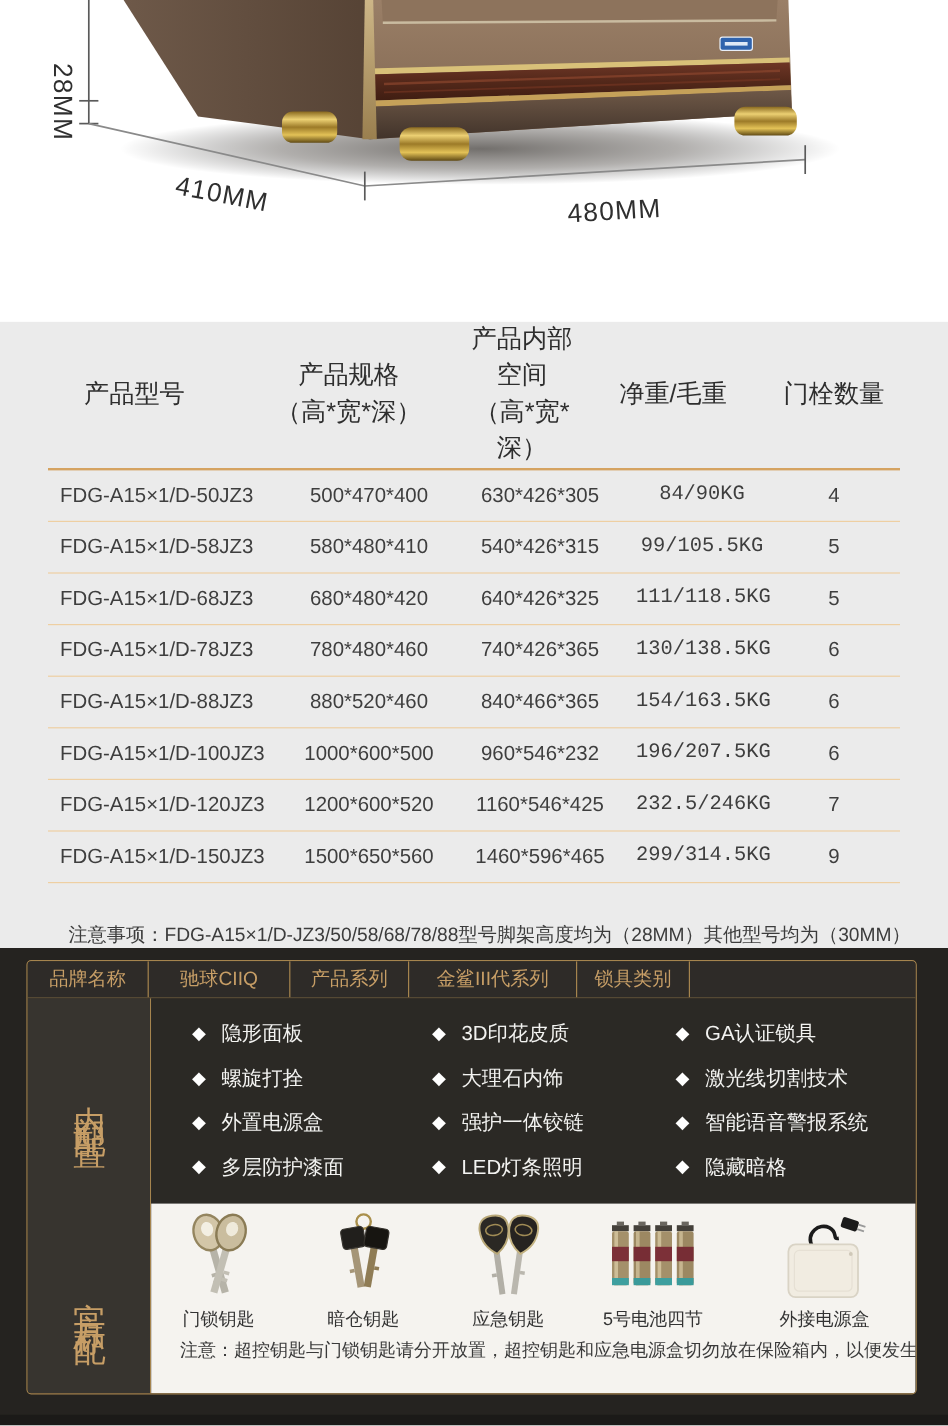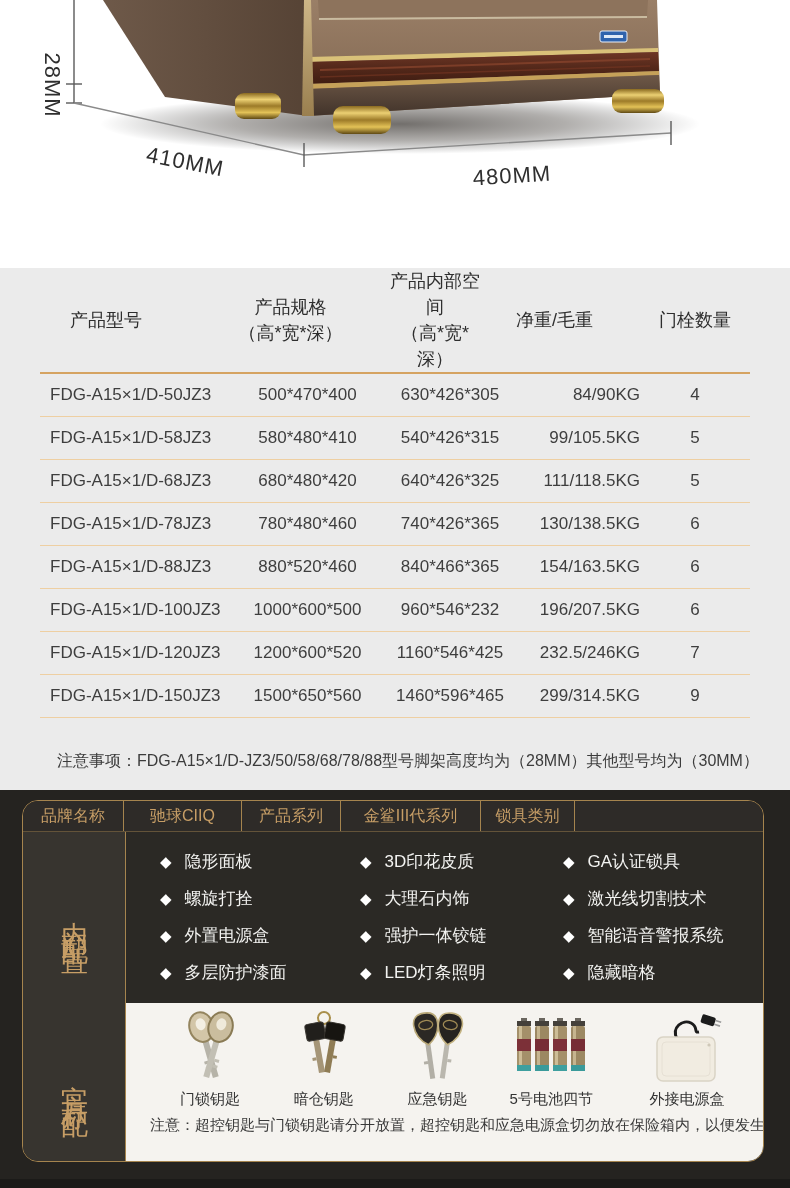--- a/index.html
+++ b/index.html
@@ -10,36 +10,36 @@
   .hero{position:relative;width:790px;height:268px;background:#ffffff;}
   .hero svg{position:absolute;left:0;top:0;}
   .dim-label{position:absolute;font-size:22px;color:#2f2f2f;white-space:nowrap;letter-spacing:1px;}
   .dim-h{left:52px;top:85px;transform:translate(-50%,-50%) rotate(90deg);}
   .dim-d{left:185px;top:162px;transform:translate(-50%,-50%) rotate(11deg);}
   .dim-w{left:512px;top:176px;transform:translate(-50%,-50%) rotate(-3.5deg);}
 
   
   .spec{width:790px;height:522px;background:#ebebeb;box-sizing:border-box;}
   table.spec-table{border-collapse:collapse;table-layout:fixed;width:710px;margin:0 40px;}
-  .spec-table th{height:92px;vertical-align:middle;font-weight:400;font-size:18px;color:#2e2e2e;
+  .spec-table th{height:92px;vertical-align:middle;font-weight:400;font-size:21px;color:#2e2e2e;
     text-align:center;white-space:pre-line;line-height:1.45;border-bottom:2px solid #d5a361;padding:0;}
   .spec-table th:nth-child(1){text-align:left;padding-left:30px;}
   .spec-table th:nth-child(2){padding-right:34px;}
   .spec-table th:nth-child(3){padding-right:30px;}
   .spec-table th:nth-child(4){text-align:left;padding-left:6px;}
   .spec-table td{height:42px;font-size:17px;color:#3e3e3e;border-bottom:1px solid #eecfa2;
     text-align:center;padding:0;white-space:nowrap;}
   .spec-table td:nth-child(1){text-align:left;padding-left:10px;}
-  .spec-table td:nth-child(4){text-align:right;padding-left:20px;}
+  .spec-table td:nth-child(4){text-align:center;padding-left:20px;font-family:Liberation Mono, monospace;}
   .spec-note{margin:33px 0 0 57px;font-size:16px;color:#3c3c3c;white-space:nowrap;}
 
   
   .panel{position:relative;width:790px;height:398px;background:#252320;}
   .panel-box{position:absolute;left:22px;top:10px;width:742px;height:362px;border:1px solid #a5844e;
-    border-radius:16px;overflow:hidden;display:flex;flex-direction:column;box-sizing:border-box;}
+    border-radius:4px;overflow:hidden;display:flex;flex-direction:column;box-sizing:border-box;}
   .brand-bar{height:30px;display:flex;background:#2e2b28;border-bottom:1px solid rgba(165,132,78,.45);flex:0 0 auto;}
   .brand-bar div{color:#c79e66;font-size:16px;display:flex;align-items:center;justify-content:center;
     border-right:1px solid #a5844e;box-sizing:border-box;white-space:nowrap;}
   .brand-bar div:nth-of-type(1){width:101px;}
   .brand-bar div:nth-of-type(2){width:118px;}
   .brand-bar div:nth-of-type(3){width:99px;}
   .brand-bar div:nth-of-type(4){width:140px;}
   .brand-bar div:nth-of-type(5){width:94px;}
   .brand-bar div:nth-of-type(6){flex:1;border-right:none;margin-top:44px;}
   .panel-body{flex:1;display:flex;min-height:0;}
@@ -49,21 +49,21 @@
   .label-block.first{height:171px;flex:0 0 auto;}
   .label-block.second{flex:1;}
   .v-label{writing-mode:vertical-lr;text-orientation:upright;color:#c79e66;font-size:27px;
     letter-spacing:9px;line-height:1;}
   .content-col{flex:1;display:flex;flex-direction:column;background:#2b2925;min-width:0;}
   .config-grid{height:171px;flex:0 0 auto;display:grid;grid-template-columns:200px 203px 1fr;
     grid-auto-rows:37px;padding:11px 0 0 34px;align-items:center;box-sizing:border-box;}
   .config-item{display:flex;align-items:center;gap:13px;color:#f3f3f1;font-size:17px;white-space:nowrap;}
   .diamond{color:#ffffff;font-size:15px;line-height:1;}
   .std-box{flex:1;background:#f5f3ef;display:flex;flex-direction:column;min-height:0;}
-  .std-items{display:flex;justify-content:space-between;align-items:flex-end;padding:6px 34px 0 14px;margin-left:28px;}
+  .std-items{display:flex;justify-content:space-between;align-items:flex-end;padding:6px 34px 0 14px;}
   .std-figure{text-align:center;}
   .std-figure:last-child{margin-left:22px;}
   .std-figure svg{display:block;margin:0 auto;}
   .std-label{font-size:15px;color:#333;margin-top:1px;white-space:nowrap;}
   .std-note{padding:7px 10px 0 24px;font-size:15px;color:#3a3a3a;white-space:nowrap;}
   .bottom-shadow{position:absolute;left:0;bottom:0;width:100%;height:9px;background:#1b1a18;}
 </style>
 </head>
 <body>
 

